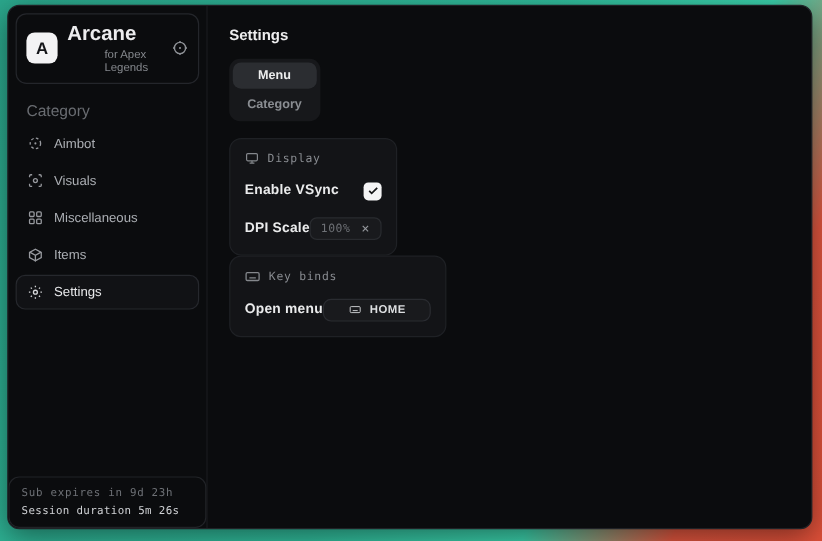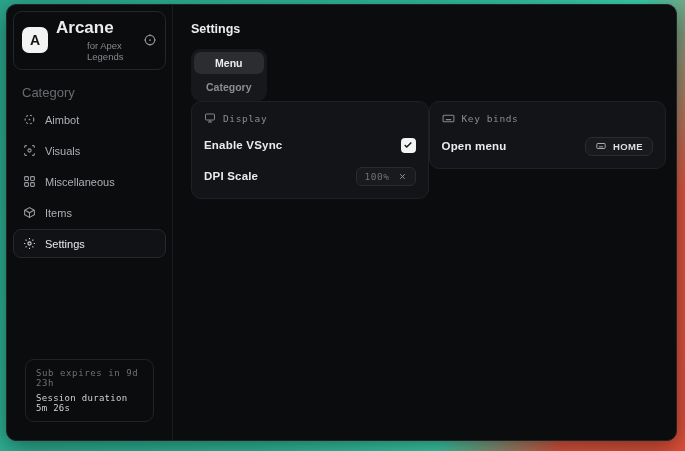--- a/index.html
+++ b/index.html
@@ -30,37 +30,37 @@
   .nav { padding:0 6px; }
   .nav-item {
     display:flex; align-items:flex-end; gap:9px; padding:7px 9px; margin-top:2px;
     border:1px solid transparent; border-radius:8px; font-size:11px; color:#acafb4; cursor:pointer;
   }
   .nav-item .nicon { display:flex; color:#97999e; }
   .nav-item.active { background:#111215; border-color:#26282d; color:#e8e9eb; }
   .nav-item.active .nicon { color:#d6d8da; }
   .side-spacer { flex:1; }
   .side-footer {
-    margin:18px; border:1px solid #212327; border-radius:9px; padding:8px 10px;
+    margin:0; border:1px solid #212327; border-radius:9px; padding:8px 10px;
     font-family:"DejaVu Sans Mono", monospace;
   }
   .expiry  { font-size:9px; color:#6e7176; letter-spacing:.6px; }
   .session { font-size:9px; color:#cfd1d4; letter-spacing:.3px; margin-top:5px; }
   
   .main { flex:1; padding:17px 10px 16px 18px; }
   .page-title { font-size:12.5px; font-weight:bold; color:#ededee; }
   .tabs {
     margin-top:13px; display:inline-flex; background:#17181b; border-radius:9px; padding:3px; gap:2px;flex-direction:column;
   }
   .tab {
     font-size:10.5px; font-weight:600; color:#8a8d92; padding:5px 12px; border-radius:7px;
     background:transparent; border:none; cursor:pointer; font-family:inherit;
   }
   .tab.active { background:#2b2d31; color:#eceded; }
-  .cards { display:flex; gap:0; align-items:flex-start; }
+  .cards { margin-top:14px; display:flex; gap:0; align-items:flex-start;flex-direction:column; }
   .card {
     flex:1; background:#131417; border:1px solid #1f2125; border-radius:10px; padding:10px 12px 12px;
   }
   .card-head {
     display:flex; align-items:center; gap:7px; color:#898c91;
     font-family:"DejaVu Sans Mono", monospace; font-size:9.5px; letter-spacing:.6px;
   }
   .card-head .cicon { display:flex; color:#84878c; }
   .row { display:flex; justify-content:space-between; align-items:center; margin-top:11px; min-height:20px; }
   .row-label { font-size:11.5px; font-weight:600; color:#eaebec; letter-spacing:.2px; }
@@ -69,21 +69,21 @@
     display:grid; place-items:center; cursor:pointer; border:none;
   }
   .dpi-input {
     display:flex; align-items:center; gap:8px; background:#191a1d; border:1px solid #292b2f;
     border-radius:6px; padding:3px 8px; cursor:text;
   }
   .dpi-value { font-family:"DejaVu Sans Mono", monospace; font-size:9.5px; color:#6f7277; letter-spacing:.5px; }
   .dpi-clear { color:#94979c; display:flex; cursor:pointer; background:none; border:none; padding:0; }
   .keybind {
     display:flex; align-items:center; gap:6px; background:#191a1d; border:1px solid #2a2c31;
-    border-radius:7px; padding:3px 9px; cursor:pointer;
+    border-radius:7px; padding:3px 20px; cursor:pointer;
   }
   .keybind .kicon { display:flex; color:#c4c6c9; }
   .key-label { font-size:9.5px; font-weight:bold; color:#dcdee0; letter-spacing:.4px; }
   svg { display:block; }
 </style>
 </head>
 <body>
 
 <div class="window">
 

